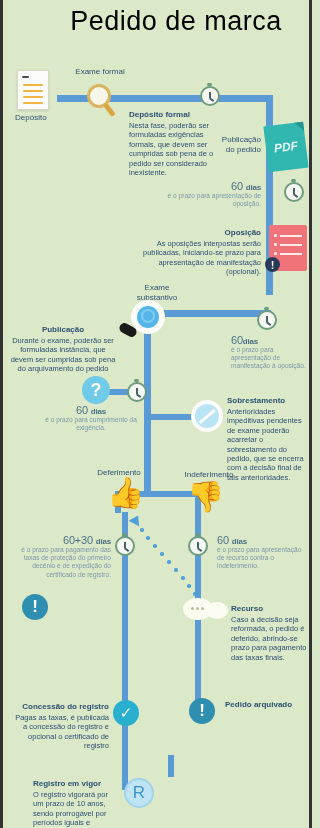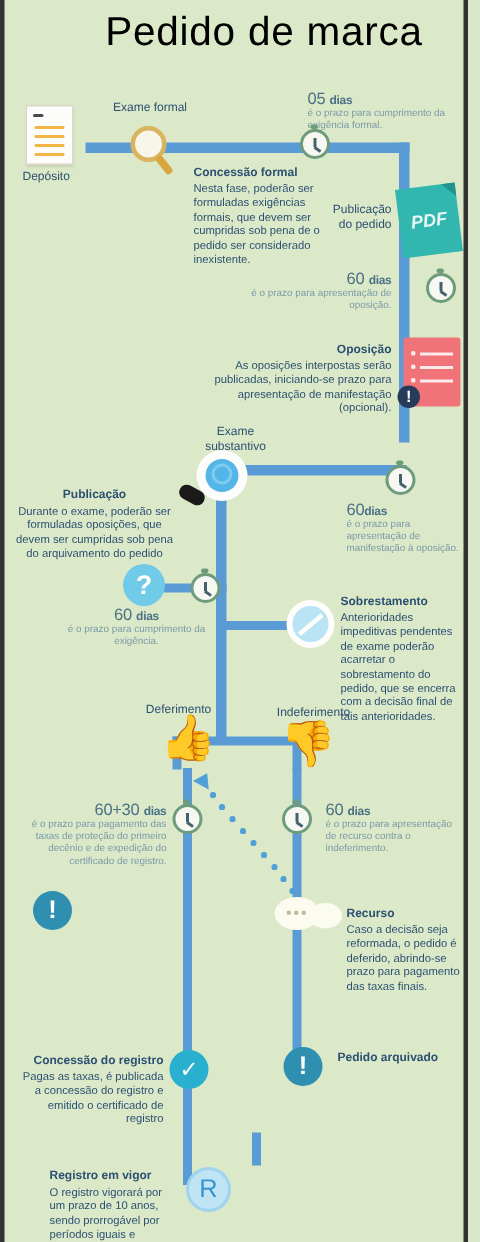--- a/index.html
+++ b/index.html
@@ -151,28 +151,24 @@
       <i style="top:25px"></i>
       <i style="top:31px"></i>
   </div>
   <div class="hdline abs" style="left:12px;top:113px;width:60px;">Depósito</div>
 
   <div class="hdline abs ct" style="left:62px;top:67px;width:70px;">Exame formal</div>
   <div class="mag abs" style="left:84px;top:84px;width:24px;height:24px;"></div>
   <div class="maghandle abs" style="left:104px;top:103px;width:5px;height:14px;transform:rotate(-38deg);"></div>
 
   <div class="lbl abs" style="left:126px;top:110px;width:96px;">
-    <span class="hd">Concessão formal</span>
+    <span class="hd">Depósito formal</span>
     <span>Nesta fase, poderão ser formuladas exigências formais, que devem ser cumpridas sob pena de o pedido ser considerado inexistente.</span>
   </div>
 
-  <div class="days abs" style="left:202px;top:60px;width:100px;">
-    <span class="n"><b>05</b>&nbsp;<span class="u">dias</span></span>
-    <span class="d">é o prazo para cumprimento da exigência formal.</span>
-  </div>
   <div class="clock abs" style="left:197px;top:86px;"></div>
   <div class="clocknub abs" style="left:204px;top:83px;"></div>
 
   <div class="hdline abs rt" style="left:190px;top:135px;width:68px;">
     <span>Publicação</span><br>
     <span>do pedido</span>
   </div>
   <div class="pdf abs" style="left:263px;top:124px;width:40px;height:46px;">
     <span class="fold"></span>
     <span>PDF</span>
@@ -211,21 +207,21 @@
 
   <div class="clock abs" style="left:254px;top:310px;"></div>
   <div class="clocknub abs" style="left:261px;top:307px;"></div>
   <div class="days abs" style="left:228px;top:334px;width:84px;">
     <span class="n"><b>60</b><span class="u">dias</span></span>
     <span class="d">é o prazo para apresentação de manifestação à oposição.</span>
   </div>
 
   <div class="lbl abs ct" style="left:6px;top:325px;width:108px;">
     <span class="hd">Publicação</span>
-    <span>Durante o exame, poderão ser formuladas oposições, que devem ser cumpridas sob pena do arquivamento do pedido</span>
+    <span>Durante o exame, poderão ser formuladas instância, que devem ser cumpridas sob pena do arquivamento do pedido</span>
   </div>
   <div class="qmark abs" style="left:79px;top:376px;width:28px;height:28px;font-size:18px;">?</div>
   <div class="clock abs" style="left:124px;top:382px;"></div>
   <div class="clocknub abs" style="left:131px;top:379px;"></div>
   <div class="days abs ct" style="left:40px;top:404px;width:96px;">
     <span class="n"><b>60</b>&nbsp;<span class="u">dias</span></span>
     <span class="d">é o prazo para cumprimento da exigência.</span>
   </div>
 
   <div class="noentry abs" style="left:188px;top:400px;width:32px;height:32px;">
@@ -266,21 +262,21 @@
     <span style="position:absolute;left:5px;width:3px;height:3px;border-radius:50%;background:#bdbda0;"></span>
     <span style="position:absolute;left:10px;width:3px;height:3px;border-radius:50%;background:#bdbda0;"></span>
   </div>
   <div class="lbl abs" style="left:228px;top:604px;width:78px;">
     <span class="hd">Recurso</span>
     <span>Caso a decisão seja reformada, o pedido é deferido, abrindo-se prazo para pagamento das taxas finais.</span>
   </div>
 
   <div class="lbl abs rt" style="left:12px;top:702px;width:94px;">
     <span class="hd">Concessão do registro</span>
-    <span>Pagas as taxas, é publicada a concessão do registro e emitido o certificado de registro</span>
+    <span>Pagas as taxas, é publicada a concessão do registro e opcional o certificado de registro</span>
   </div>
   <div class="check abs" style="left:110px;top:700px;width:26px;height:26px;">✓</div>
 
   <div class="bang abs" style="left:186px;top:698px;width:26px;height:26px;font-size:17px;">!</div>
   <div class="lbl abs" style="left:222px;top:700px;width:84px;">
     <span class="hd">Pedido arquivado</span>
   </div>
 
   <div class="lbl abs" style="left:30px;top:779px;width:84px;">
     <span class="hd">Registro em vigor</span>

